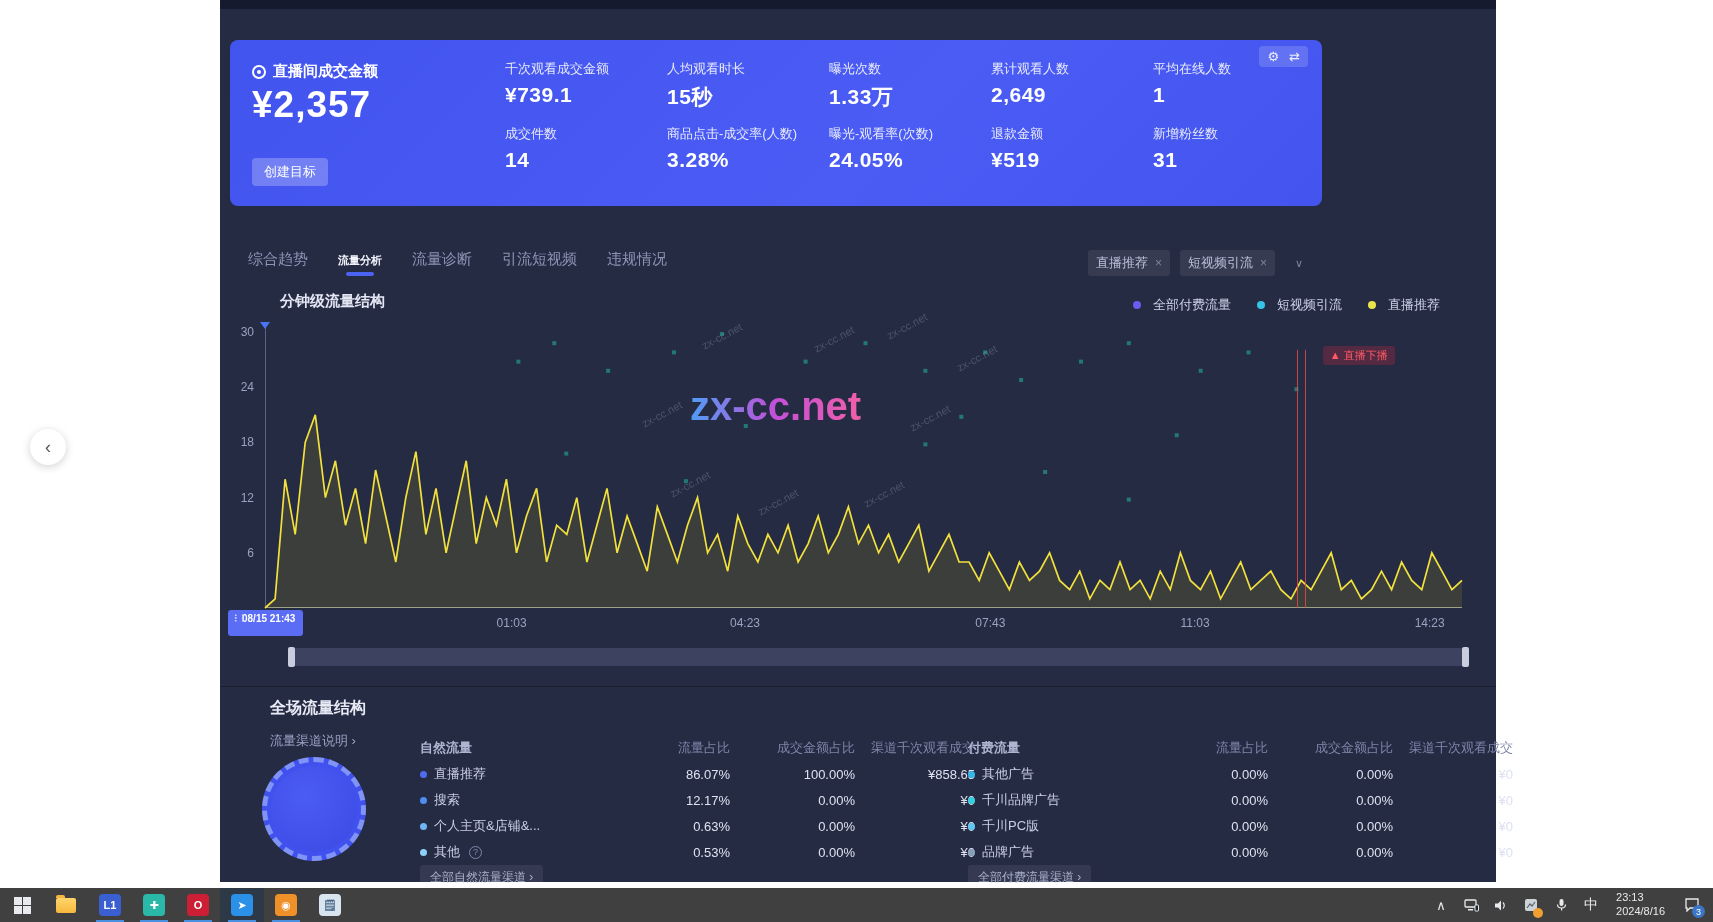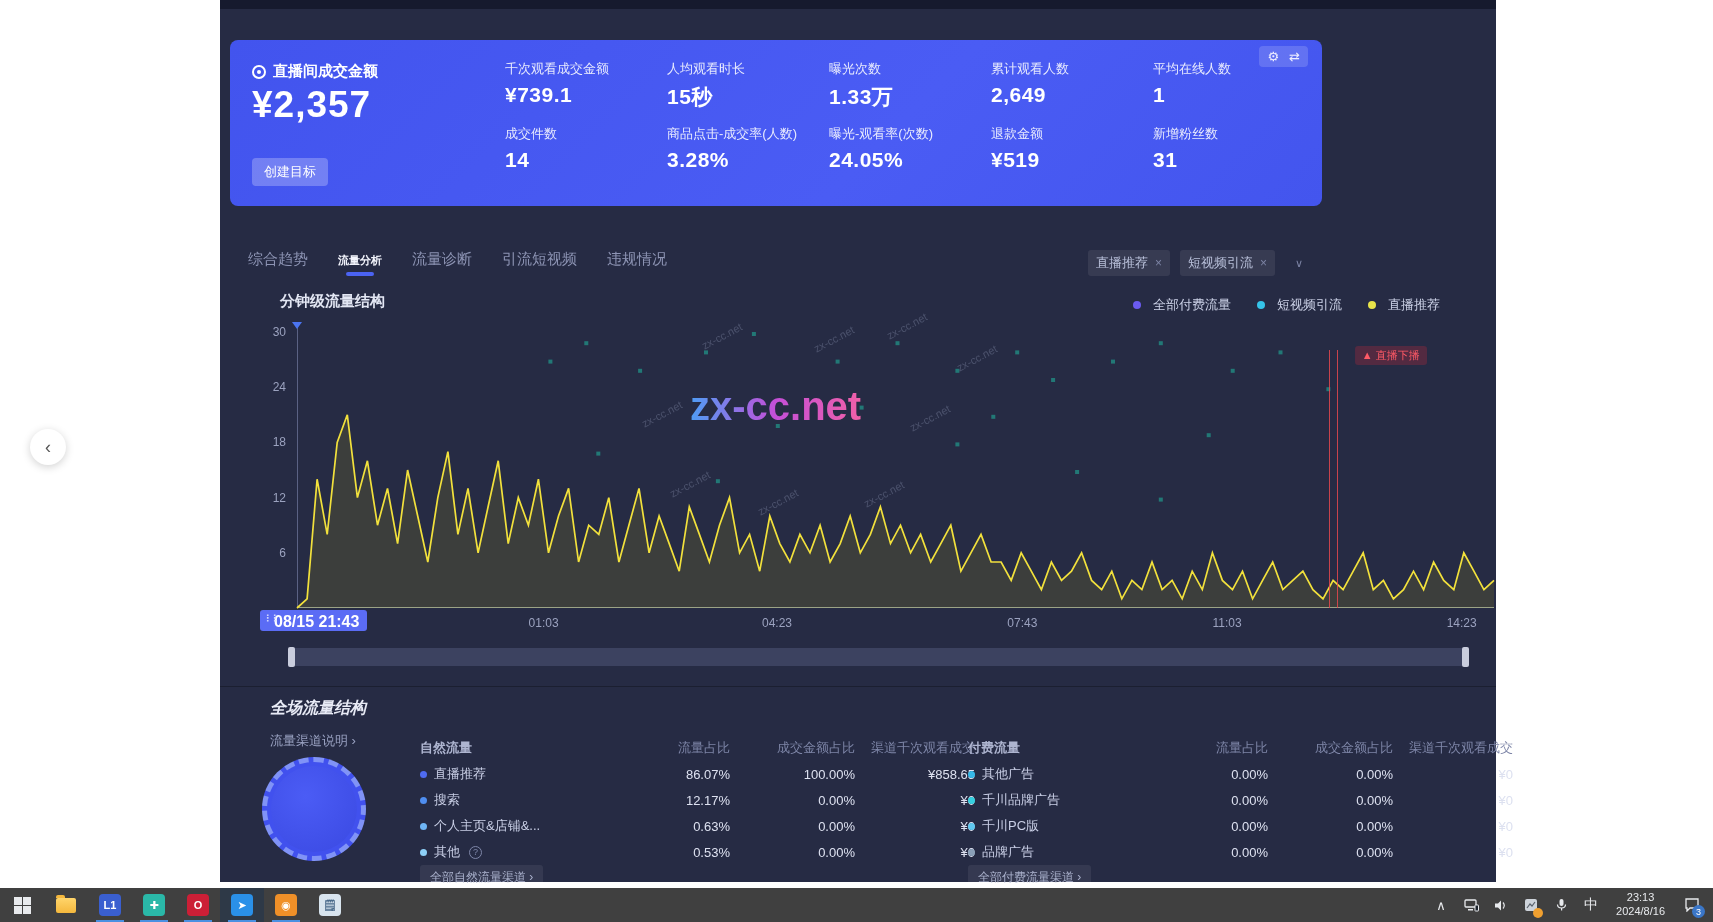--- a/index.html
+++ b/index.html
@@ -48,51 +48,51 @@
     display:flex; gap:7px; align-items:center; cursor:pointer; white-space:nowrap; }
   .ftag .x { color:#7d84a5; font-size:12px; cursor:pointer; }
   .fcaret { color:#7d84a5; font-size:11px; cursor:pointer; padding:4px 10px; }
 
   
   .chart-title { position:absolute; left:248px; top:292px; font-size:15px; font-weight:bold; color:#e3e7f4;margin-left:32px; }
   .legend { position:absolute; right:273px; top:296px; display:flex; gap:26px; }
   .legend-item { display:flex; align-items:center; gap:12px; font-size:13px; color:#cdd3e8; cursor:pointer; }
   .legend-dot { width:8px; height:8px; border-radius:50%; }
 
-  .plot { position:absolute; left:265px; top:332px; width:1197px; height:276px;margin-left:32px; }
+  .plot { position:absolute; left:265px; top:332px; width:1197px; height:276px; }
   .plot svg { position:absolute; inset:0; overflow:visible; }
   .y-axis-line { position:absolute; left:0; top:-6px; bottom:0; width:1px; background:#5b6284; }
   .y-axis-cap { position:absolute; left:-5px; top:-10px; width:0; height:0; border-left:5px solid transparent;
     border-right:5px solid transparent; border-top:7px solid #4b74f0; }
   .x-base { position:absolute; left:0; right:0; bottom:0; height:1px; background:#9aa79e; }
   .ytick { position:absolute; right:1208px; transform:translateY(-50%); font-size:12px; color:#9ba2bf; }
   .xtick { position:absolute; top:284px; transform:translateX(-50%); font-size:12px; color:#9ba2bf; white-space:nowrap; }
-  .x-start-badge { position:absolute; left:-37px; top:278px; background:#5b6cf5; color:#fff; font-size:16px; font-weight:bold;
-    padding:3px 8px 0 14px; border-radius:3px; white-space:nowrap; }
+  .x-start-badge { position:absolute; left:-37px; top:278px; background:#5b6cf5; color:#fff; font-size:10px; font-weight:bold;
+    padding:3px 8px 12px 14px; border-radius:3px; white-space:nowrap; }
   .x-start-badge::before { content:"⋮⋮"; position:absolute; left:3px; top:3px; font-size:9px; letter-spacing:-2px; color:#cdd4ff; }
 
   .end-marker-line { position:absolute; top:18px; bottom:0; width:1px; background:rgba(229,72,77,.85); }
   .end-badge { position:absolute; top:14px; transform:translateX(-50%); background:rgba(190,40,60,.30); color:#ff5a66;
     font-size:11px; padding:2px 7px; border-radius:3px; white-space:nowrap; filter:blur(.4px); }
 
   .range-slider { position:absolute; left:290px; top:648px; width:1177px; height:18px; background:#3c4260; border-radius:2px; }
   .range-handle { position:absolute; top:-1px; width:7px; height:20px; background:#c9cddd; border-radius:2px; cursor:ew-resize; }
   .range-handle.left { left:-2px; } .range-handle.right { right:-2px; }
 
   
   .wm-center { position:absolute; left:690px; top:385px; text-align:center; pointer-events:none; line-height:1.05; }
   .wm-line1 { font-size:42px; font-weight:bold; background:linear-gradient(90deg,#4e9df5,#6a7df2,#b44fe0,#e84fae);
     -webkit-background-clip:text; background-clip:text; color:transparent; }
   .wm-line2 { font-size:40px; font-weight:bold; background:linear-gradient(90deg,#4e9df5,#c44fd8,#f060a8);
     -webkit-background-clip:text; background-clip:text; color:transparent; }
   .wm-small { position:absolute; font-size:11px; color:rgba(160,170,200,.30); transform:rotate(-28deg); pointer-events:none; white-space:nowrap; }
 
   
   .section-divider { position:absolute; left:220px; top:686px; width:1276px; height:1px; background:rgba(0,0,0,.28); }
-  .ts-heading { position:absolute; left:270px; top:698px; font-size:16px; font-weight:bold; color:#e8ebf6;font-style:italic; }
+  .ts-heading { position:absolute; left:270px; top:698px; font-size:16px; font-weight:bold; color:#e8ebf6; }
   .ts-link { position:absolute; left:270px; top:732px; font-size:13px; color:#9aa2c2; cursor:pointer; }
   .donut { position:absolute; left:262px; top:757px; width:104px; height:104px; border-radius:50%;
     background:#4151ee; border:5px dashed rgba(150,170,250,.75); }
   .donut::after { content:""; position:absolute; inset:4px; border-radius:50%; background:radial-gradient(circle at 40% 35%, #4b5cf5, #3a49e2); }
 
   .t-table { position:absolute; font-size:13px; }
   .t-table .t-row { display:grid; align-items:center; height:26px; }
   .t-table.natural .t-row { grid-template-columns:205px 105px 125px 120px; }
   .t-table.paid .t-row { grid-template-columns:195px 105px 125px 120px; }
   .t-head { color:#7e86a8; }
@@ -113,21 +113,21 @@
   .tb-btn.active { background:#2e3947; }
   .tb-btn.running::after { content:""; position:absolute; bottom:0; left:8px; right:8px; height:2px; background:#4a90e2; }
   .tb-icon { width:22px; height:22px; border-radius:4px; display:flex; align-items:center; justify-content:center;
     font-size:11px; font-weight:bold; color:#fff; }
   .win-logo { width:17px; height:17px; display:grid; grid-template-columns:8px 8px; grid-template-rows:8px 8px; gap:1px; }
   .win-logo div { background:#e8eaed; }
   .folder-ic { width:20px; height:15px; background:linear-gradient(#ffd56b,#f5b83d); border-radius:2px; position:relative; }
   .folder-ic::before { content:""; position:absolute; top:-3px; left:0; width:9px; height:3px; background:#f5b83d; border-radius:2px 2px 0 0; }
   .tb-tray { margin-left:auto; display:flex; align-items:center; gap:4px; height:100%; padding-right:6px; color:#e8eaed; }
   .tray-ic { width:26px; height:100%; display:flex; align-items:center; justify-content:center; font-size:13px; cursor:pointer; position:relative; }
-  .tray-clock { text-align:center; font-size:11px; line-height:1.25; padding:0 8px; cursor:pointer; }
+  .tray-clock { font-size:11px; line-height:1.25; padding:0 8px; cursor:pointer; }
   .tray-badge { position:absolute; right:1px; bottom:4px; background:#f0a030; color:#1b222b; font-size:8px; width:10px; height:10px;
     border-radius:50%; display:flex; align-items:center; justify-content:center; font-weight:bold; }
   .notif { width:30px; height:100%; display:flex; align-items:center; justify-content:center; position:relative; cursor:pointer; }
   .notif-badge { position:absolute; right:2px; bottom:4px; background:#3a76c8; color:#fff; border-radius:50%;
     width:13px; height:13px; font-size:9px; display:flex; align-items:center; justify-content:center; }
 </style>
 </head>
 <body>
 
 <div id="page">

